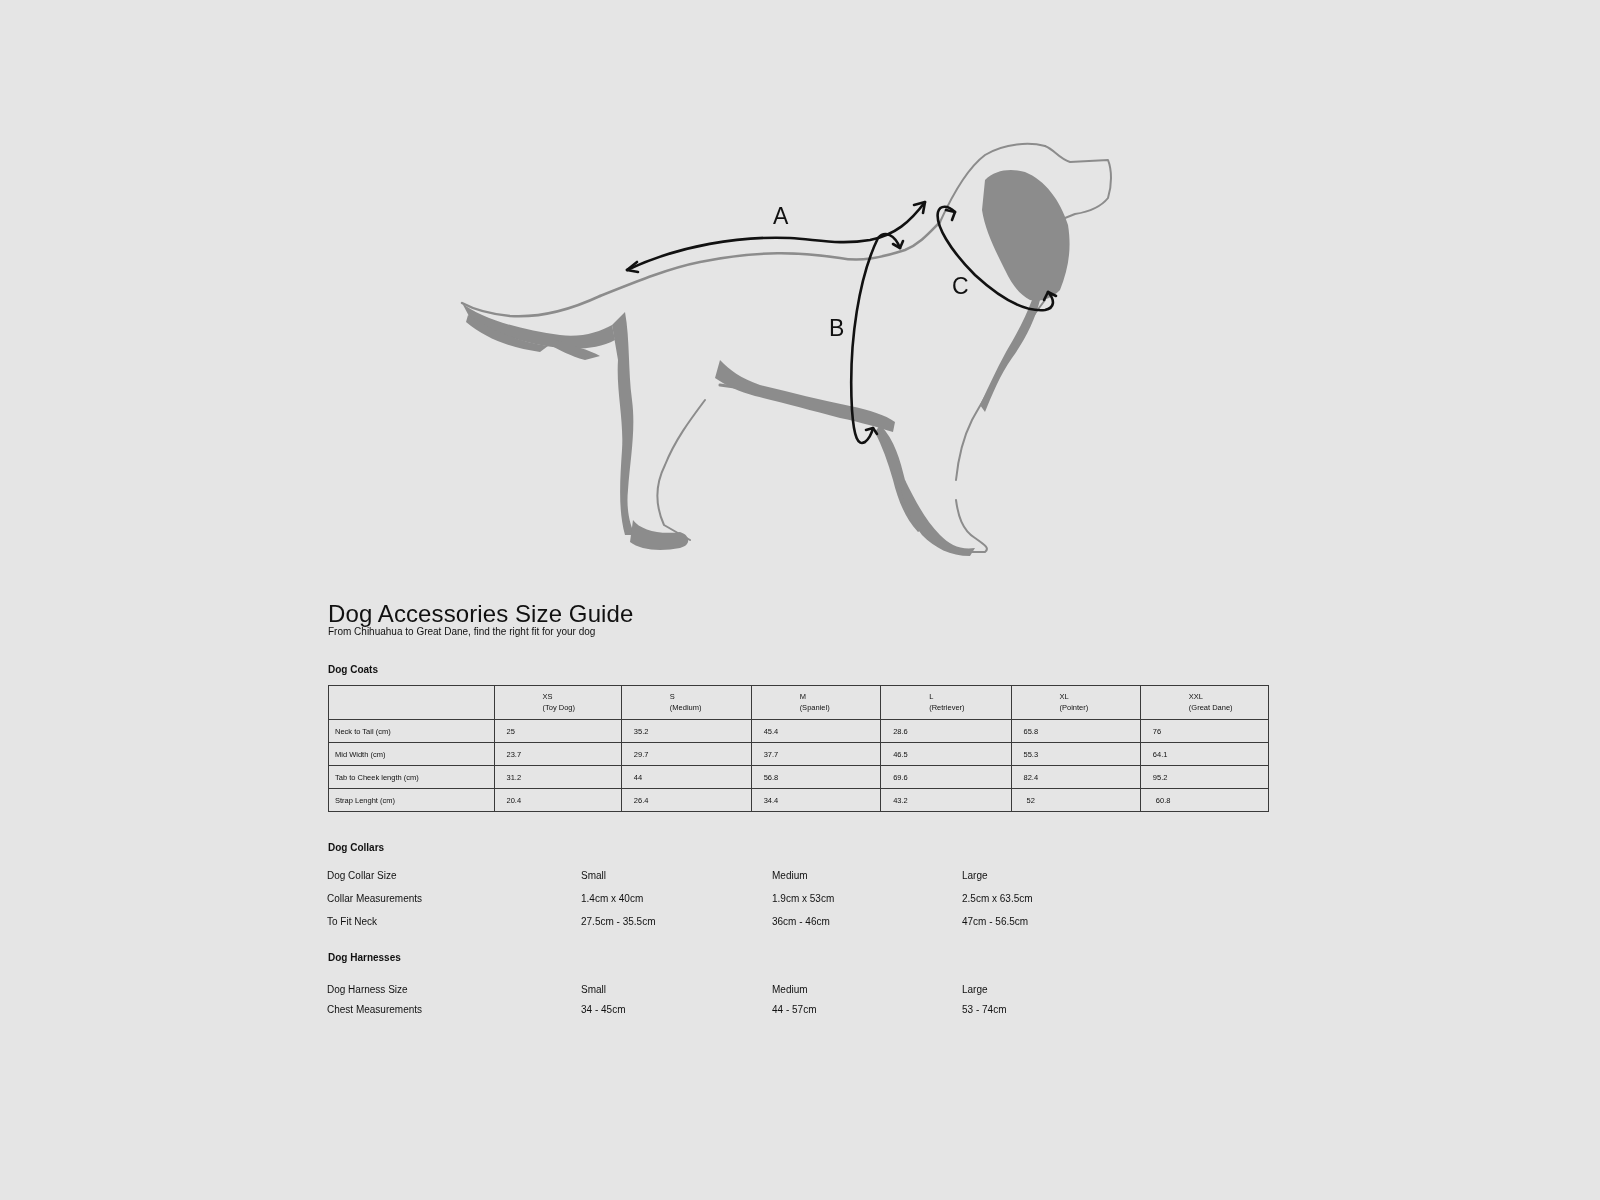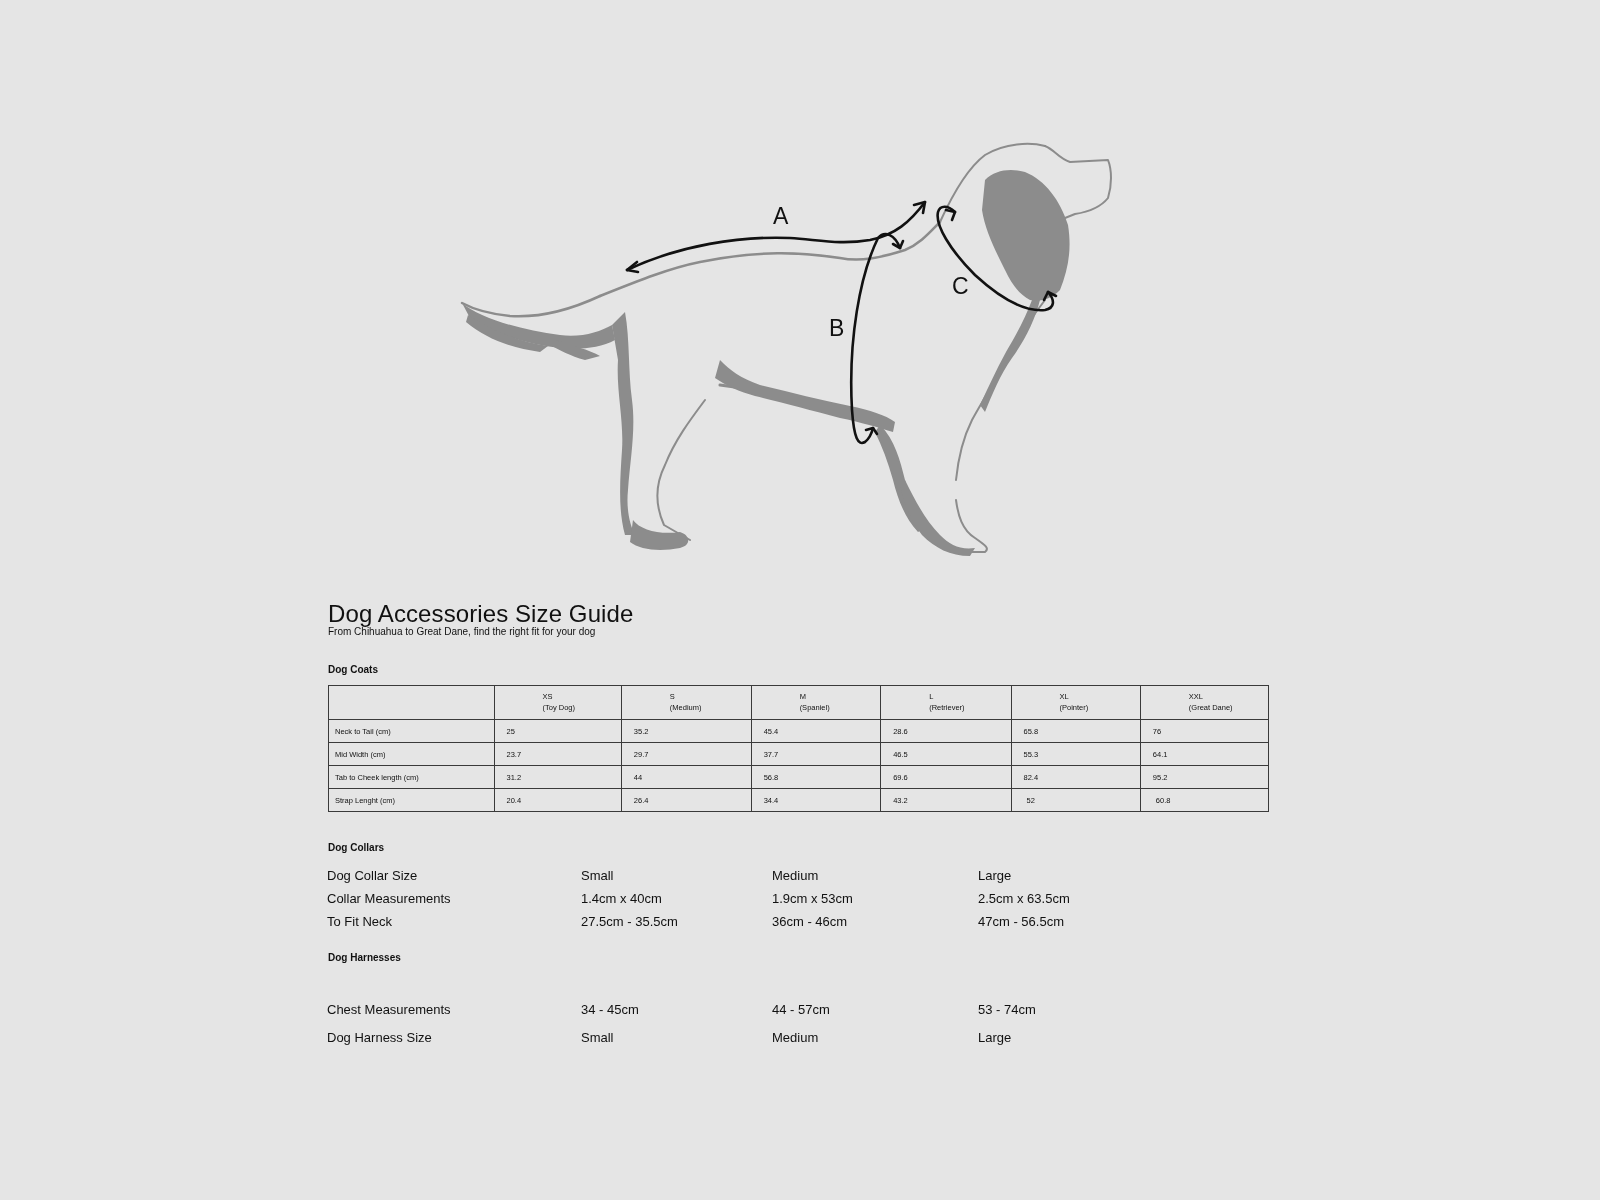--- a/index.html
+++ b/index.html
@@ -49,27 +49,27 @@
       vertical-align: middle;
     }
     table.coats th:first-child, table.coats td:first-child { padding-left: 6px; }
     table.coats thead th { height: 33px; line-height: 1.4; }
     table.coats tbody td { height: 22px; }
     .col0 { width: 184px; }
     .colx { width: 126px; }
     .size-line { display: block; margin-left: 36px; }
     .spec-row {
       position: absolute; left: 327px; width: 700px; height: 12px;
-      font-size: 13px; line-height: 12px;
+      font-size: 10px; line-height: 12px;
     }
     .spec-row span { position: absolute; top: 0; white-space: nowrap; }
     .c0 { left: 0; }
     .c1 { left: 254px; }
     .c2 { left: 445px; }
-    .c3 { left: 635px; margin-left: 16px; }
+    .c3 { left: 635px; }
   </style>
 </head>
 <body>
 
 <div class="illustration">
   <svg viewBox="440 130 690 430" xmlns="http://www.w3.org/2000/svg">
     <g fill="none" stroke="#8c8c8c" stroke-linecap="round" stroke-linejoin="round">
 
       <path d="M600 296 C 640 280, 670 268, 700 262 C 760 250, 800 252, 840 258 C 860 262, 880 258, 905 250 C 920 244, 930 232, 940 222" stroke-width="2.5"></path>
 
@@ -219,21 +219,21 @@
 </div>
 <div class="spec-row" style="top:916px;">
   <span class="c0">To Fit Neck</span>
   <span class="c1">27.5cm - 35.5cm</span>
   <span class="c2">36cm - 46cm</span>
   <span class="c3">47cm - 56.5cm</span>
 </div>
 
 <h2 class="section-title" style="top:953px;">Dog Harnesses</h2>
 
-<div class="spec-row" style="top:1032px;padding-left:16px;">
+<div class="spec-row" style="top:984px;padding-left:16px;">
   <span class="c0">Dog Harness Size</span>
   <span class="c1">Small</span>
   <span class="c2">Medium</span>
   <span class="c3">Large</span>
 </div>
 <div class="spec-row" style="top:1004px;">
   <span class="c0">Chest Measurements</span>
   <span class="c1">34 - 45cm</span>
   <span class="c2">44 - 57cm</span>
   <span class="c3">53 - 74cm</span>

